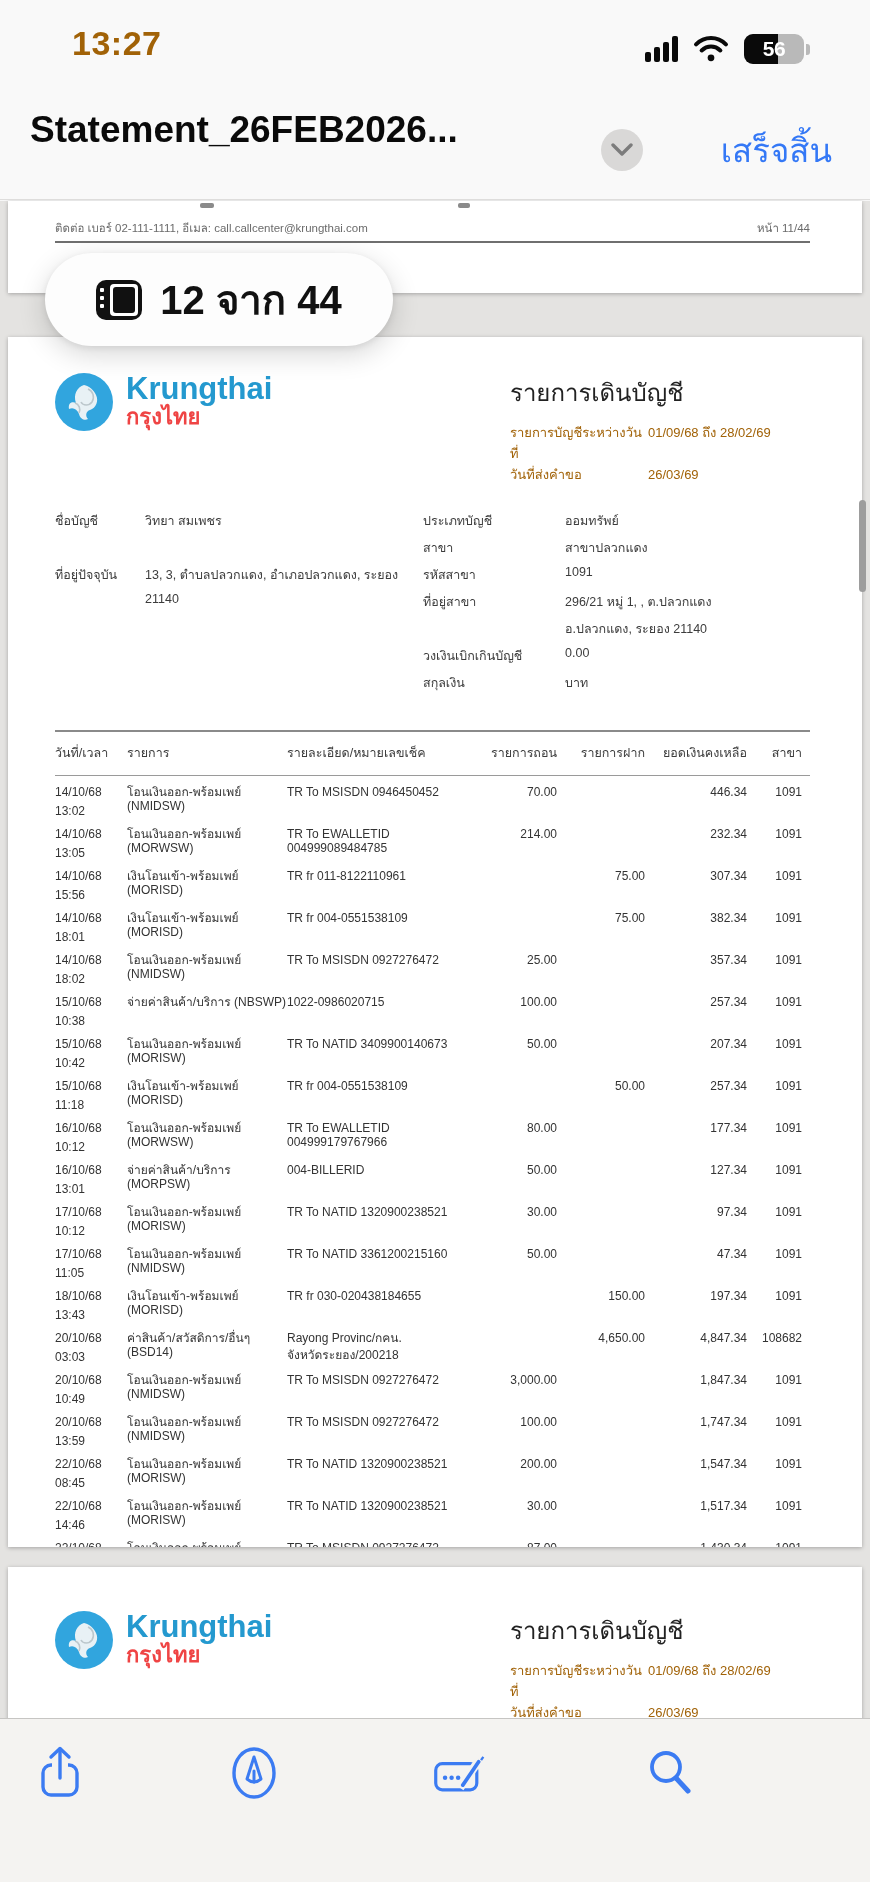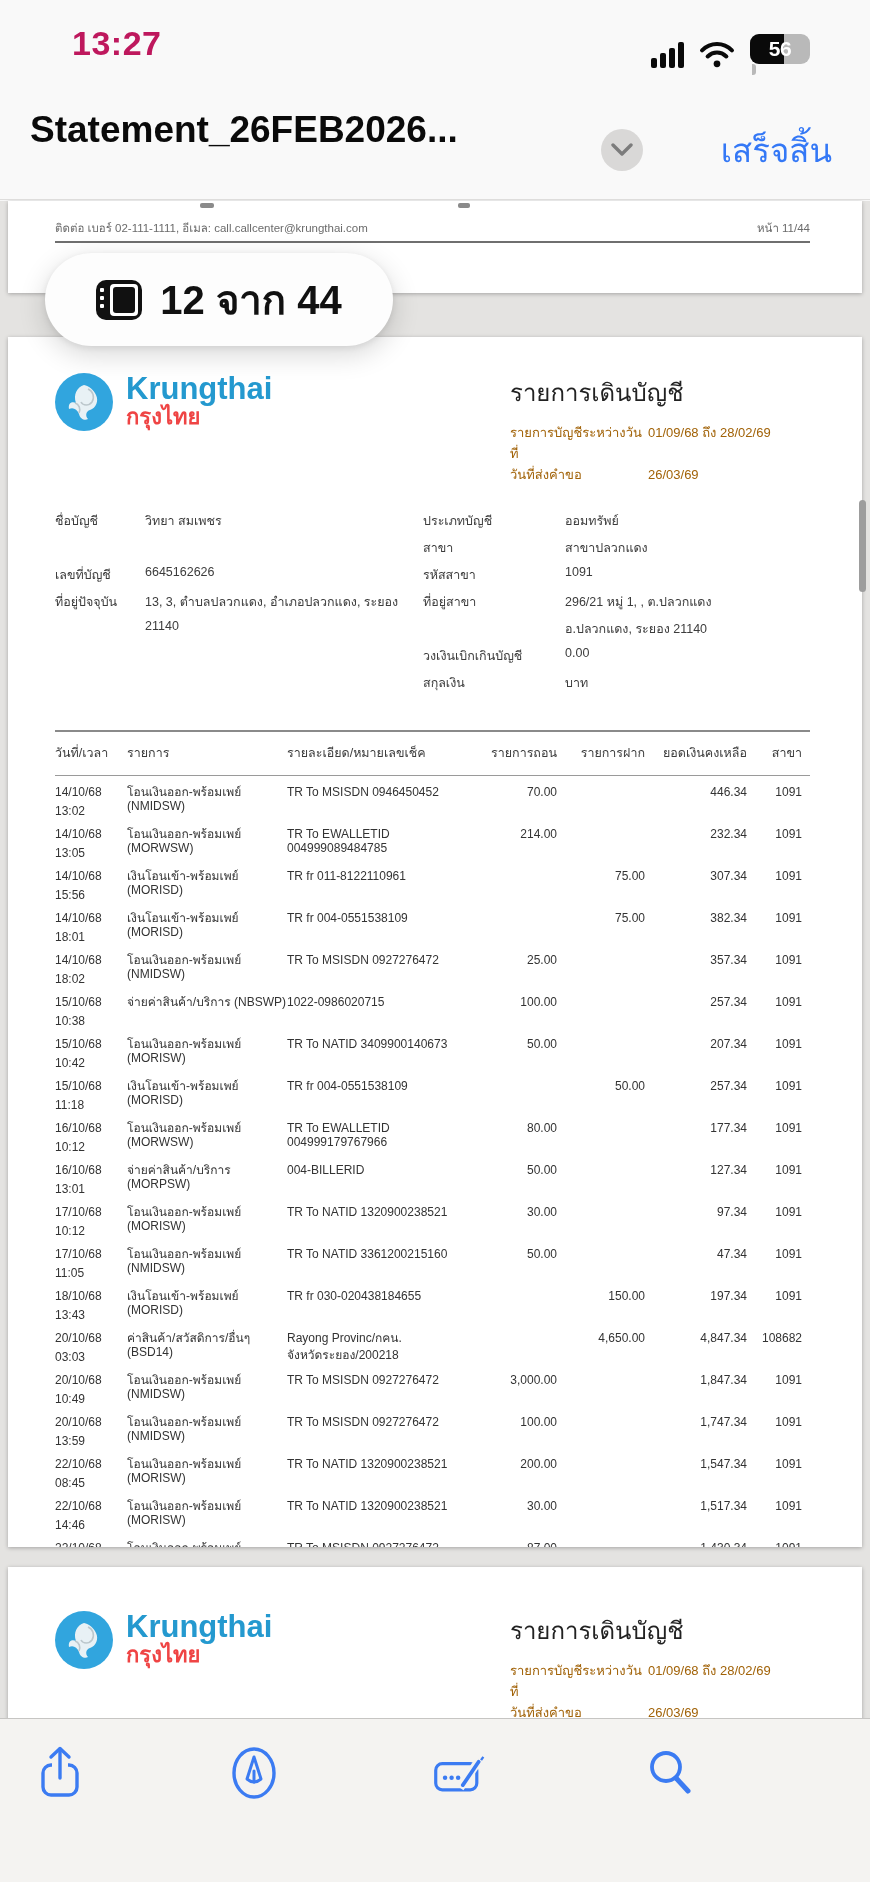--- a/index.html
+++ b/index.html
@@ -5,21 +5,21 @@
   html,body{margin:0;padding:0;background:#222;}
   *{box-sizing:border-box;}
   .screen{
     position:relative;width:870px;height:1882px;margin:0 auto;
     background:#f7f7f7;overflow:hidden;
     font-family:"Liberation Sans","DejaVu Sans",sans-serif;
     -webkit-font-smoothing:antialiased;
   }
   
   .status-bar{position:absolute;top:0;left:0;right:0;height:100px;background:#f9f9f9;z-index:30;}
-  .status-time{position:absolute;left:72px;top:24px;font-size:34px;font-weight:700;color:#be185d;letter-spacing:.5px;}
+  .status-time{position:absolute;left:72px;top:24px;font-size:34px;font-weight:700;color:#a16207;letter-spacing:.5px;}
   .status-icons{position:absolute;right:60px;top:34px;display:flex;align-items:center;gap:14px;}
   .sig{display:flex;align-items:flex-end;gap:3px;height:26px;}
   .sig i{display:block;width:6px;background:#0a0a0a;border-radius:2px;}
   .wifi{width:38px;height:28px;}
   .battery{position:relative;width:60px;height:30px;border-radius:9px;background:#b9b9b9;overflow:hidden;}
   .battery .fill{position:absolute;left:0;top:0;bottom:0;width:57%;background:#0a0a0a;}
   .battery .pct{position:absolute;inset:0;display:flex;align-items:center;justify-content:center;
     color:#fff;font-size:21px;font-weight:700;letter-spacing:-.5px;z-index:2;}
   .battery-cap{width:4px;height:11px;background:#b9b9b9;border-radius:0 3px 3px 0;margin-left:2px;}
   
@@ -100,21 +100,21 @@
         <i style="height:10px"></i>
           <i style="height:15px"></i>
           <i style="height:20px"></i>
           <i style="height:26px"></i>
       </div>
       <svg class="wifi" viewBox="0 0 38 30">
         <path d="M3 10 C12 1, 26 1, 35 10" stroke="#0a0a0a" stroke-width="4.4" fill="none" stroke-linecap="round"></path>
         <path d="M9 16.5 C15 11, 23 11, 29 16.5" stroke="#0a0a0a" stroke-width="4.4" fill="none" stroke-linecap="round"></path>
         <circle cx="19" cy="24.5" r="3.6" fill="#0a0a0a"></circle>
       </svg>
-      <div style="display:flex;flex-direction:column;">
+      <div style="display:flex;align-items:center;">
         <div class="battery">
           <div class="fill"></div>
           <div class="pct">56</div>
         </div>
         <div class="battery-cap"></div>
       </div>
     </div>
   </div>
 
   <div class="title-bar">
@@ -180,24 +180,20 @@
         </div>
       </div>
 
       <div class="acct">
         <div class="acct-col left">
           <div class="acct-row">
               <span class="lbl">ชื่อบัญชี</span>
               <span>วิทยา สมเพชร</span>
             </div>
           <div class="acct-row"></div>
-          <div class="acct-row">
-              <span class="lbl">เลขที่บัญชี</span>
-              <span>6645162626</span>
-            </div>
           <div class="acct-row">
               <span class="lbl">ที่อยู่ปัจจุบัน</span>
               <span>13, 3, ตำบลปลวกแดง, อำเภอปลวกแดง, ระยอง</span>
             </div>
           <div class="acct-row">
               <span class="lbl"></span>
               <span>21140</span>
             </div>
         </div>
         <div class="acct-col right">

